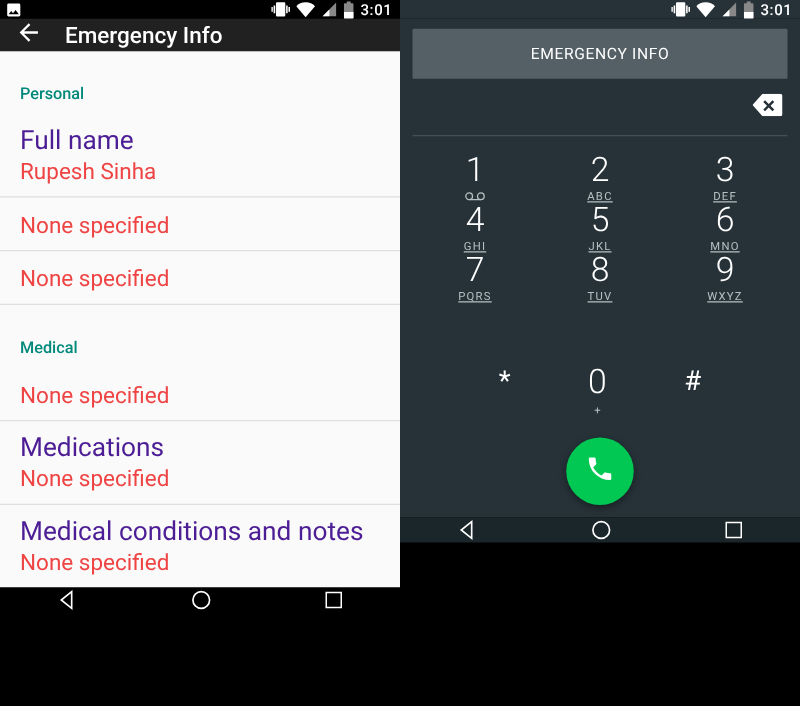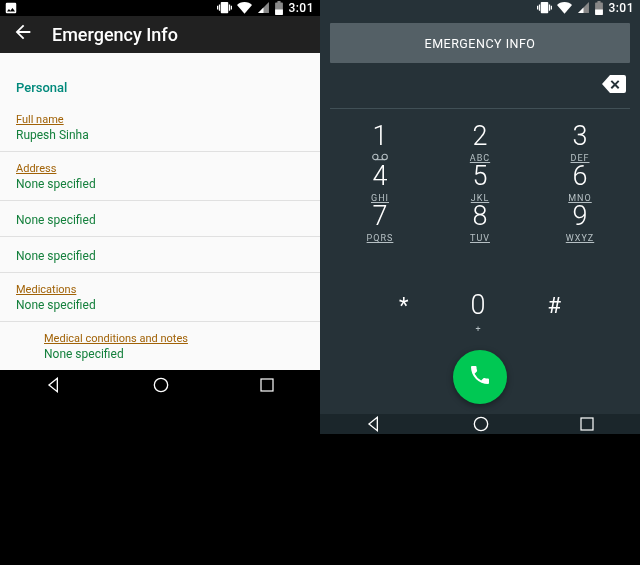--- a/index.html
+++ b/index.html
@@ -14,22 +14,22 @@
   .sb-icon svg { display: block; }
   .sb-time { font-weight: 500; letter-spacing: 0.5px; }
 
   
   .info-page { flex: 1; background: #fafafa; display: flex; flex-direction: column; }
   .app-bar { height: 48px; background: #212121; display: flex; align-items: center; padding: 0 12px; gap: 18px; color: #fff; }
   .app-bar-title { font-size: 18px; font-weight: 500; }
   .scroll { flex: 1; overflow: hidden; }
   .section-title { color: #00897b; font-size: 13px; font-weight: 500; padding: 12px 16px 8px; margin-top: 15px; }
   .row { padding: 10px 16px 9px; border-bottom: 1px solid #e0e0e0; }
-  .row .label { color: #a16207; font-size: 11px; text-decoration: underline; }
-  .row .value { color: #15803d; font-size: 12px; margin-top: 2px; }
+  .row .label { color: #4c1d95; font-size: 21px; }
+  .row .value { color: #ef4444; font-size: 18px; margin-top: 2px; }
 
   
   .nav-bar { height: 40px; background: #000; display: flex; align-items: center; justify-content: space-around; }
   .nav-bar svg { display: block; }
 
   
   .dialer-page { flex: 1; background: #263238; display: flex; flex-direction: column; }
   .einfo-btn { margin: 8px 10px 0; height: 40px; background: #546066; color: #fff; font-size: 12.5px; letter-spacing: 0.5px; font-weight: 400; display: flex; align-items: center; justify-content: center; border-radius: 1px; }
   .digits-area { height: 46px; margin: 0 10px; border-bottom: 1px solid #415056; display: flex; align-items: center; justify-content: flex-end; padding-right: 4px; }
   .backspace { color: #fff; }
@@ -90,35 +90,35 @@
   </div>
 
   <div class="info-page">
     <div class="scroll">
       <div class="section-title">Personal</div>
       <div class="row">
         <div class="label">Full name</div>
         <div class="value">Rupesh Sinha</div>
       </div>
       <div class="row">
-        <div class="label">Address</div>
-        <div class="value">None specified</div>
-      </div>
-      <div class="row">
-        <div class="value">None specified</div>
-      </div>
-
+        <div class="value">None specified</div>
+      </div>
+      <div class="row">
+        <div class="value">None specified</div>
+      </div>
+
+      <div class="section-title">Medical</div>
       <div class="row">
         <div class="value">None specified</div>
       </div>
       <div class="row">
         <div class="label">Medications</div>
         <div class="value">None specified</div>
       </div>
-      <div class="row" style="border-bottom:none;margin-left:28px;">
+      <div class="row" style="border-bottom:none;">
         <div class="label">Medical conditions and notes</div>
         <div class="value">None specified</div>
       </div>
     </div>
   </div>
 
   <div class="nav-bar">
     <span>
         <svg width="20" height="20" viewBox="0 0 24 24" fill="none" stroke="#fff" stroke-width="1.6">
           <path d="M16 4 6 12l10 8z"></path>

